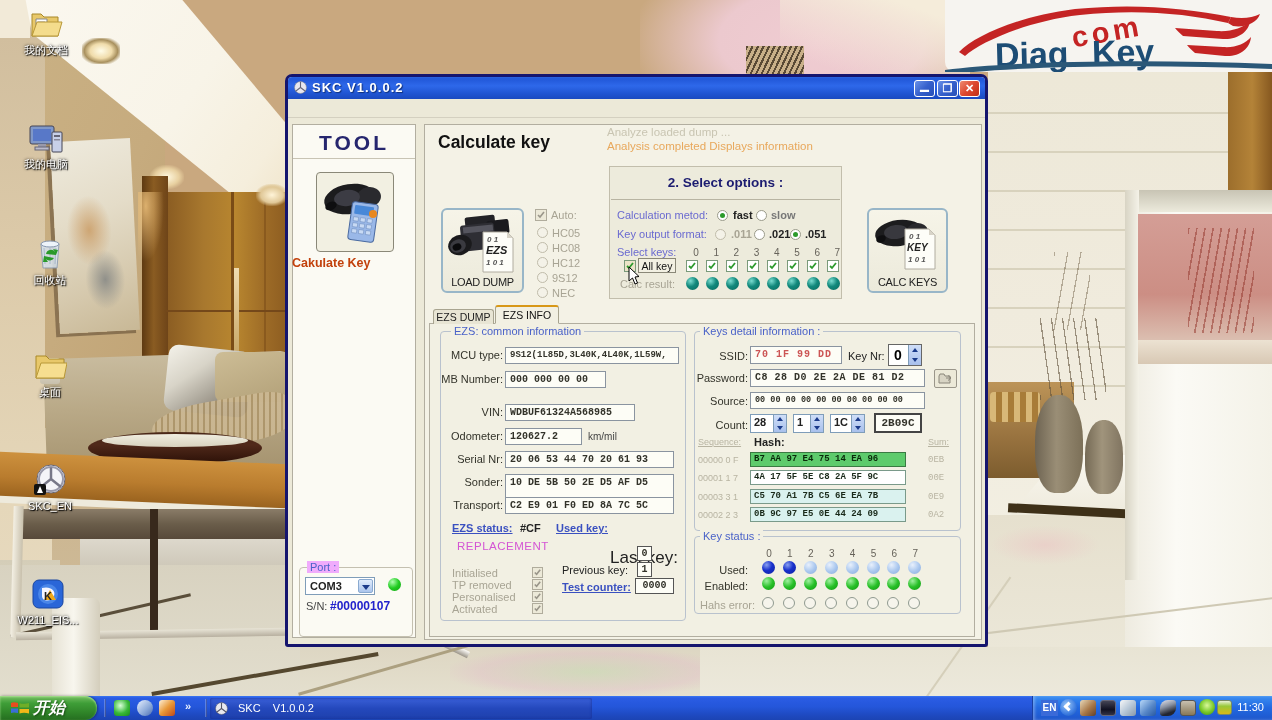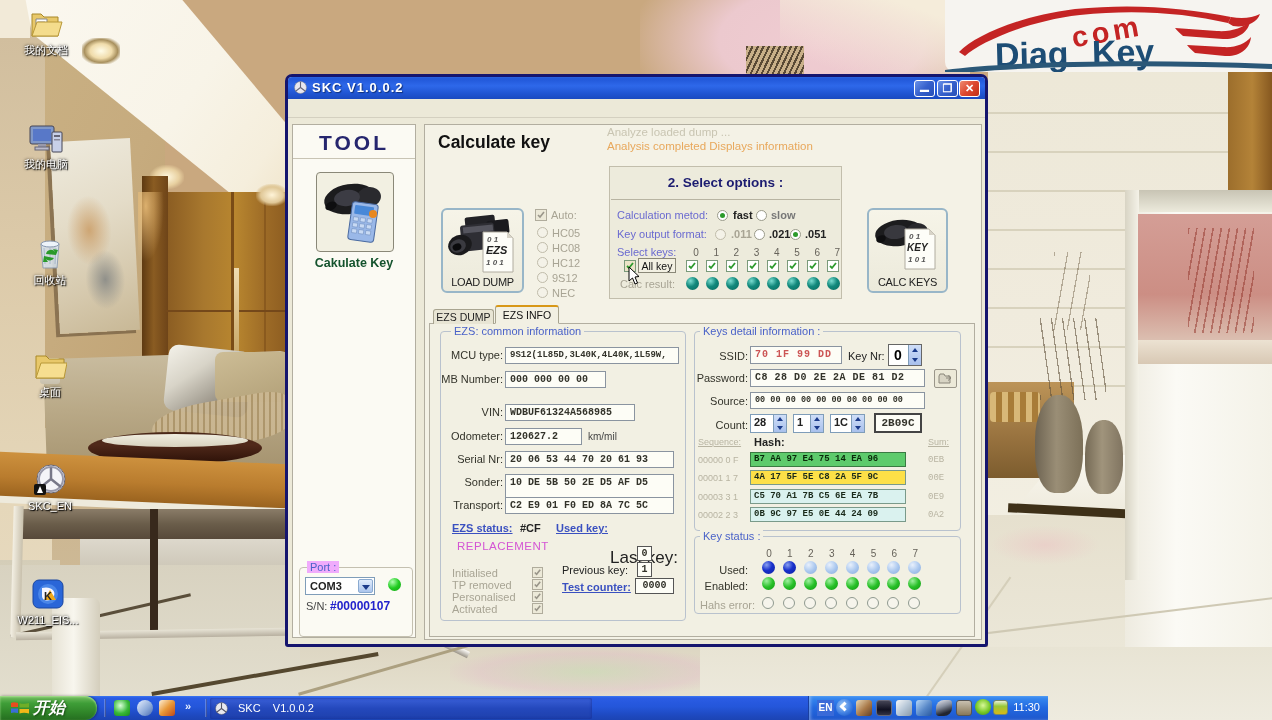--- a/index.html
+++ b/index.html
@@ -184,21 +184,21 @@
 
 
 
 #toolpanel { position:absolute; left:4px; top:47px; width:124px; height:514px; background:#fbfaf3; border:1px solid #b2aea0; }
 #rightpanel { position:absolute; left:136px; top:47px; width:558px; height:516px; background:#f4f2e6; border:1px solid #b2aea0; }
 .tooltitle { position:absolute; left:4px; top:54px; width:124px; text-align:center; font-size:21px; font-weight:bold;
   color:#26266e; letter-spacing:3px; }
 .toolline { position:absolute; left:5px; top:81px; width:122px; height:1px; background:#c8c4b4; }
 #calcbtn { position:absolute; left:28px; top:95px; width:78px; height:80px; background:#f2f0e2;
   border:1px solid #8a8878; border-radius:4px; }
-.calckeylab { position:absolute; left:4px; top:179px; width:124px; text-align:center; font-weight:bold; font-size:12.5px; color:#14532d; }
+.calckeylab { position:absolute; left:4px; top:179px; width:124px; text-align:left; font-weight:bold; font-size:12.5px; color:#c2410c; }
 #portgrp { position:absolute; left:11px; top:490px; width:114px; height:70px; border:1px solid #c4c0b0; border-radius:4px; }
 #portlab { position:absolute; left:19px; top:484px; font-size:11px; color:#4a62c8; background:#f0abfc; padding:0 3px; }
 #combo { position:absolute; left:17px; top:500px; width:70px; height:18px; background:#fff; border:1px solid #7f9db9; }
 #combo .ct { position:absolute; left:4px; top:2px; font-size:11px; font-weight:bold; color:#222; }
 #combo .cbtn { position:absolute; right:1px; top:1px; width:15px; height:14px; border-radius:2px;
   background:linear-gradient(180deg,#e0ecfc,#aac4ec); border:1px solid #8aaad0; }
 #combo .cbtn::after { content:""; position:absolute; left:3px; top:5px; border-left:4px solid rgba(0,0,0,0);
   border-right:4px solid rgba(0,0,0,0); border-top:5px solid #1a3a8a; }
 #portled { position:absolute; left:100px; top:501px; width:13px; height:13px; border-radius:50%;
   background:radial-gradient(circle at 35% 30%, #b0ffb0 0%, #22cc22 50%, #0fa00f 100%); }
@@ -217,21 +217,21 @@
   border-bottom:none; border-radius:3px 3px 0 0; font-size:10.5px; text-align:center; line-height:15px; color:#222; }
 .tabs { position:absolute; left:207px; top:228px; width:64px; height:19px; background:#f2f0e3; border:1px solid #a8a490;
   border-bottom:1px solid #f2f0e3; border-top:2px solid #d89818; border-radius:3px 3px 0 0; font-size:10.5px;
   text-align:center; line-height:16px; color:#111; z-index:2; }
 .seqlab { position:absolute; font-size:9px; color:#b8b4a2; font-family:Liberation Sans, sans-serif; }
 .hashbox { position:absolute; left:462px; width:156px; height:15px; border:1px solid #7a9a8a;
   font-family:"Liberation Mono",monospace; font-weight:bold; font-size:9px; line-height:13px; padding-left:3px; color:#1a2a1a; }
 .sumlab { position:absolute; left:640px; font-size:9px; color:#b8b4a2; font-family:"Liberation Mono",monospace; }
 
 
-#taskbar { position:absolute; left:0; top:696px; width:1048px; height:24px;
+#taskbar { position:absolute; left:0; top:696px; width:1272px; height:24px;
   background:linear-gradient(180deg,#3a77f2 0%,#2a5ce4 8%,#2456da 45%,#1e49c0 80%,#1c44b4 100%); }
 #startbtn { position:absolute; left:0; top:0; width:97px; height:24px; border-radius:0 12px 12px 0;
   background:linear-gradient(180deg,#77c063 0%,#3f9e38 30%,#2f8428 70%,#256e20 100%);
   box-shadow:inset 0 1px 2px #a8e090, 1px 0 3px rgba(0,0,0,.4); }
 #startbtn .stext { position:absolute; left:33px; top:2px; color:#fff; font-size:16px; font-weight:bold;
   font-style:italic; text-shadow:1px 1px 2px #1a4a14; }
 .qlicon { position:absolute; top:4px; width:16px; height:16px; border-radius:3px; }
 #taskbtn { position:absolute; left:210px; top:2px; width:382px; height:21px; border-radius:2px;
   background:linear-gradient(180deg,#3a60d8,#2448bc 50%,#1e40ac); box-shadow:inset 0 0 3px #16309a;
   color:#fff; font-size:11px; }
@@ -711,21 +711,21 @@
       <div class="btns"></div>
     </div>
   <div class="field" style="left:586px; top:336px; width:48px; height:20px; border:2px solid #444; font-size:11px; line-height:16px; text-align:center; padding-left:0;">2B09C</div>
   <div class="seqlab" style="left:410px; top:360px; text-decoration:underline;">Sequence:</div>
   <div class="optbold" style="left:466px; top:359px;">Hash:</div>
   <div class="seqlab" style="left:640px; top:360px; text-decoration:underline;">Sum:</div>
   <div class="seqlab" style="left:410px; top:378px;">00000 0 F</div>
   <div class="hashbox" style="top:375px; background:#5ecb6c; border-color:#3a7a42; color:#0a2a0a;">B7 AA 97 E4 75 14 EA 96</div>
   <div class="sumlab" style="top:378px;">0EB</div>
   <div class="seqlab" style="left:410px; top:396px;">00001 1 7</div>
-  <div class="hashbox" style="top:393px; background:#fde047;">4A 17 5F 5E C8 2A 5F 9C</div>
+  <div class="hashbox" style="top:393px; background:#ffffff;">4A 17 5F 5E C8 2A 5F 9C</div>
   <div class="sumlab" style="top:396px;">00E</div>
   <div class="seqlab" style="left:410px; top:415px;">00003 3 1</div>
   <div class="hashbox" style="top:412px; background:#daf2ef;">C5 70 A1 7B C5 6E EA 7B</div>
   <div class="sumlab" style="top:415px;">0E9</div>
   <div class="seqlab" style="left:410px; top:433px;">00002 2 3</div>
   <div class="hashbox" style="top:430px; background:#daf2ef;">0B 9C 97 E5 0E 44 24 09</div>
   <div class="sumlab" style="top:433px;">0A2</div>
 
   <div class="xpgrp" style="left:406px; top:459px; width:267px; height:78px;"></div>
   <div style="position:absolute; left:412px; top:453px; background:#f2f0e3; padding:0 3px; font-size:11px; color:#4a62c8;">Key status :</div>

